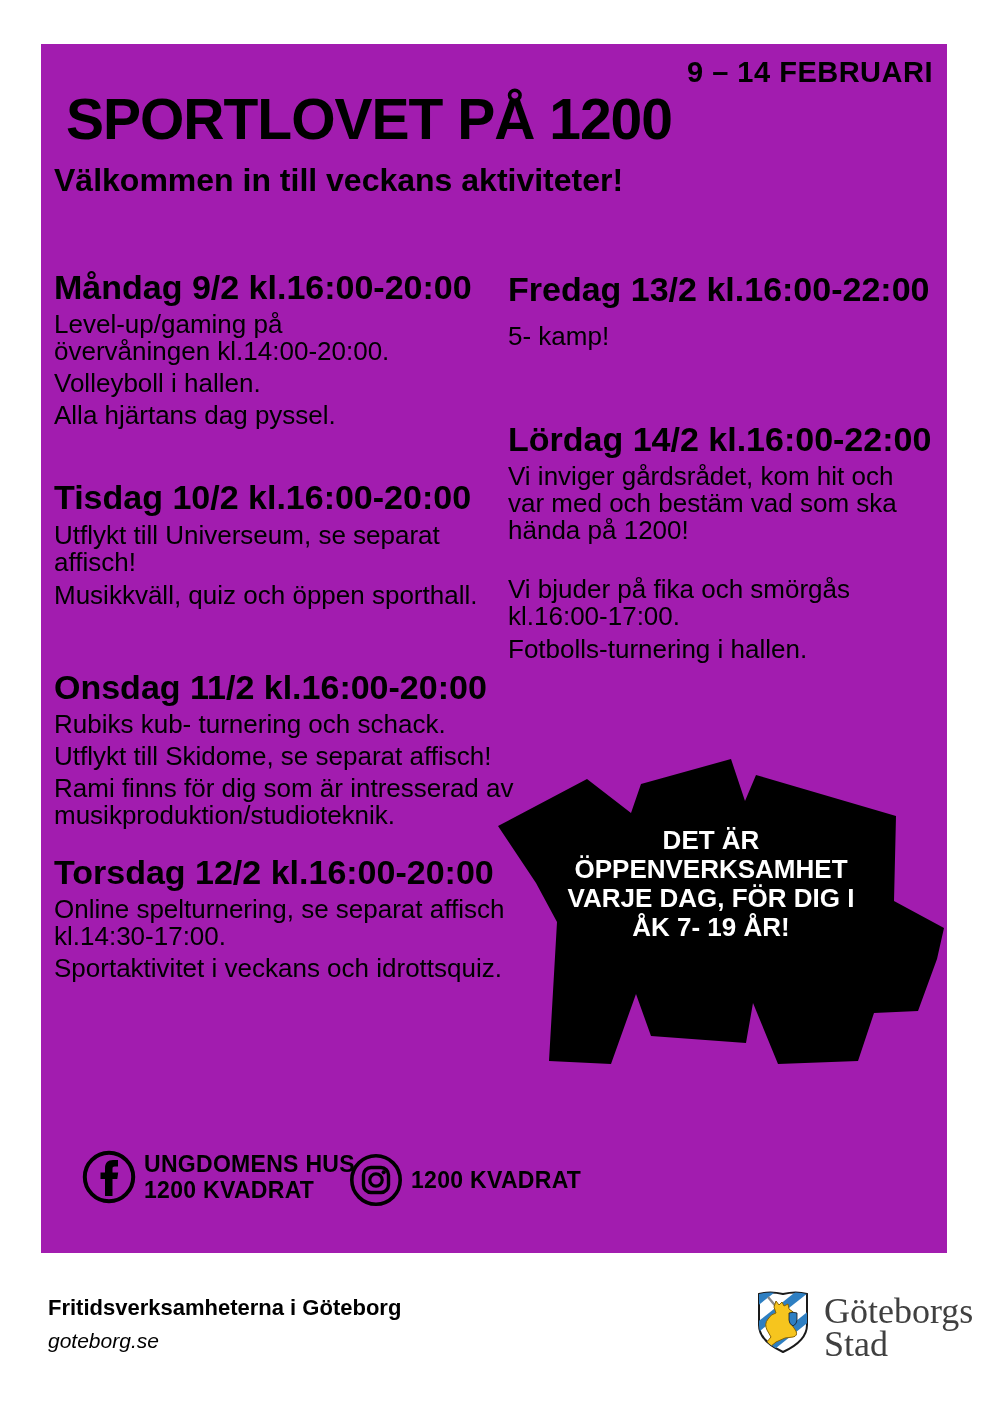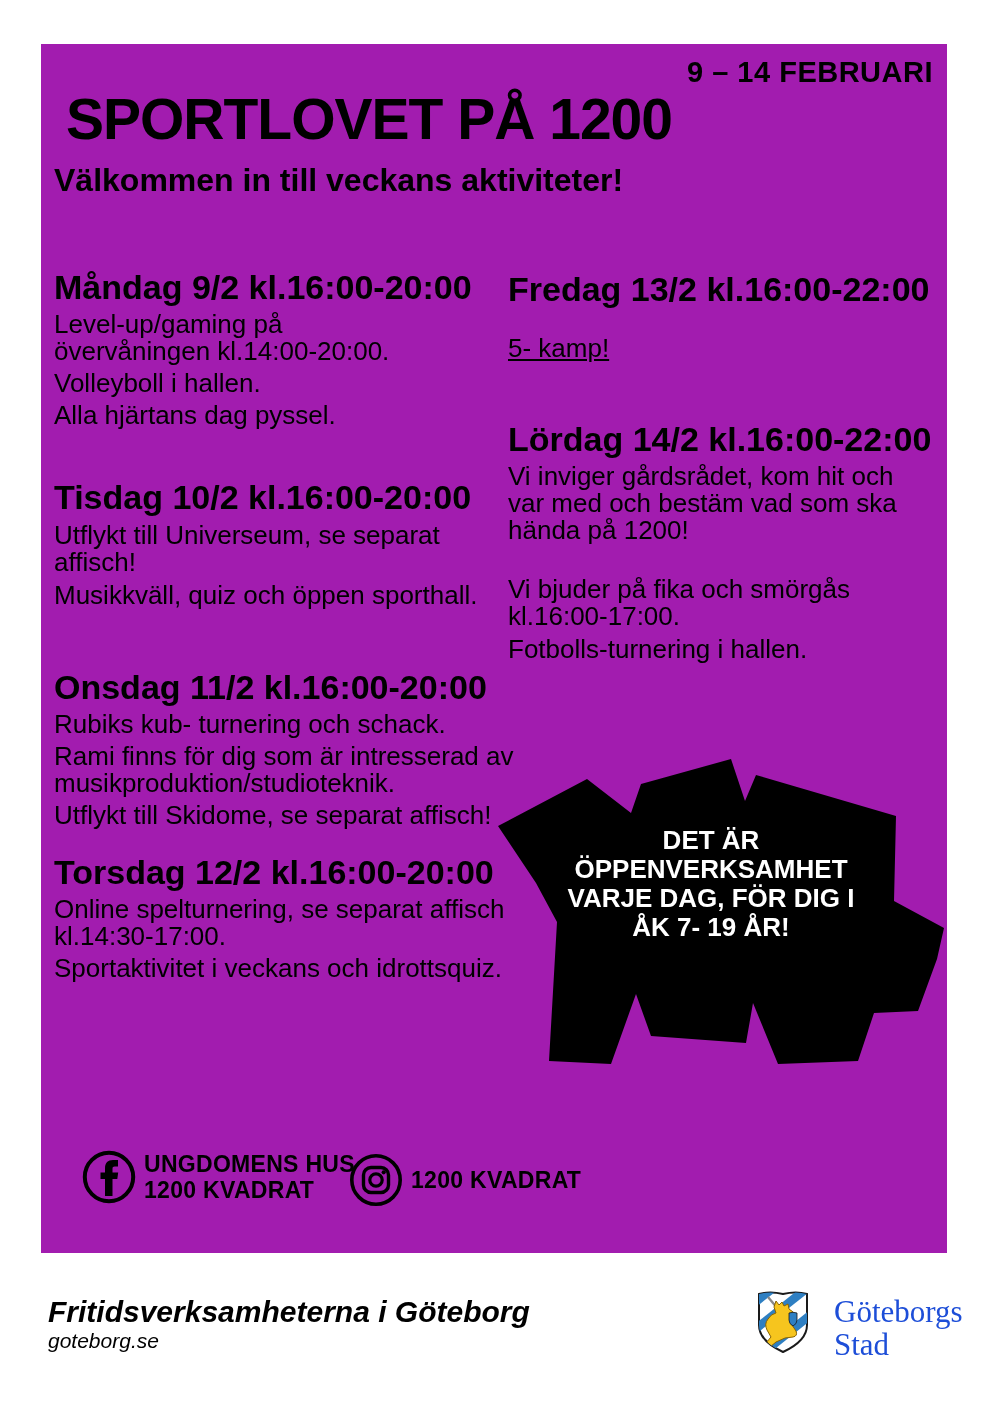--- a/index.html
+++ b/index.html
@@ -38,21 +38,21 @@
   .day-section.right-col { width:445px; }
   .day-heading {
     font-size:34px; font-weight:bold; line-height:38px;
     margin:0 0 5px 0; white-space:nowrap;
   }
   .day-section p {
     font-size:26px; line-height:27px;
     margin:0 0 5px 0;
     white-space:pre-line;
   }
-  .day-section p.gap-md { margin-top:27px;text-decoration:underline; }
+  .day-section p.gap-md { margin-top:15px; }
   .day-section p.gap-lg { margin-top:32px; }
   .day-section p.gap-sm { margin-top:6px; }
 
   #sec-monday    { left:13px;  top:224px; }
   #sec-tuesday   { left:13px;  top:434px; }
   #sec-wednesday { left:13px;  top:624px; }
   #sec-thursday  { left:13px;  top:809px; }
   #sec-friday    { left:467px; top:226px; }
   #sec-saturday  { left:467px; top:376px; }
 
@@ -74,32 +74,32 @@
   #ig-group { left:300px; top:3px; }
   .social-icon { flex:0 0 auto; }
   .social-label {
     font-size:23px; font-weight:bold; line-height:26px;
     margin-left:8px; white-space:pre-line; letter-spacing:0.3px;
   }
 
   .footer { position:absolute; left:0; top:1253px; width:992px; height:150px; }
   .footer-org {
     position:absolute; left:48px; top:42px;
-    font-size:30px; font-weight:bold;font-style:italic;
+    font-size:22px; font-weight:bold;
   }
   .footer-url {
     position:absolute; left:48px; top:76px;
     font-size:21px;
     font-style:italic;
   }
   .city-logo { position:absolute; left:756px; top:36px; display:flex; align-items:flex-start; }
   .city-logo-text {
     font-family:"Liberation Serif", serif;
-    font-size:31px; line-height:33px; color:#1d4ed8;
-    margin-left:24px; margin-top:6px;
+    font-size:36px; line-height:33px; color:#404040;
+    margin-left:14px; margin-top:6px;
     white-space:pre-line;
   }
 </style>
 </head>
 <body>
 
 <div class="poster">
 
   <div class="date-range">9 – 14 FEBRUARI</div>
   <div class="title">SPORTLOVET PÅ 1200</div>
@@ -116,23 +116,23 @@
   <div class="day-section" id="sec-tuesday">
     <h2 class="day-heading">Tisdag 10/2 kl.16:00-20:00</h2>
     <p class="gap-sm">Utflykt till Universeum, se separat
 affisch!</p>
     <p class="gap-sm">Musikkväll, quiz och öppen sporthall.</p>
   </div>
 
   <div class="day-section" id="sec-wednesday">
     <h2 class="day-heading">Onsdag 11/2 kl.16:00-20:00</h2>
     <p>Rubiks kub- turnering och schack.</p>
+    <p>Utflykt till Skidome, se separat affisch!</p>
     <p>Rami finns för dig som är intresserad av
 musikproduktion/studioteknik.</p>
-    <p>Utflykt till Skidome, se separat affisch!</p>
   </div>
 
   <div class="day-section" id="sec-thursday">
     <h2 class="day-heading">Torsdag 12/2 kl.16:00-20:00</h2>
     <p>Online spelturnering, se separat affisch
 kl.14:30-17:00.</p>
     <p>Sportaktivitet i veckans och idrottsquiz.</p>
   </div>
 
   <div class="day-section right-col" id="sec-friday">

